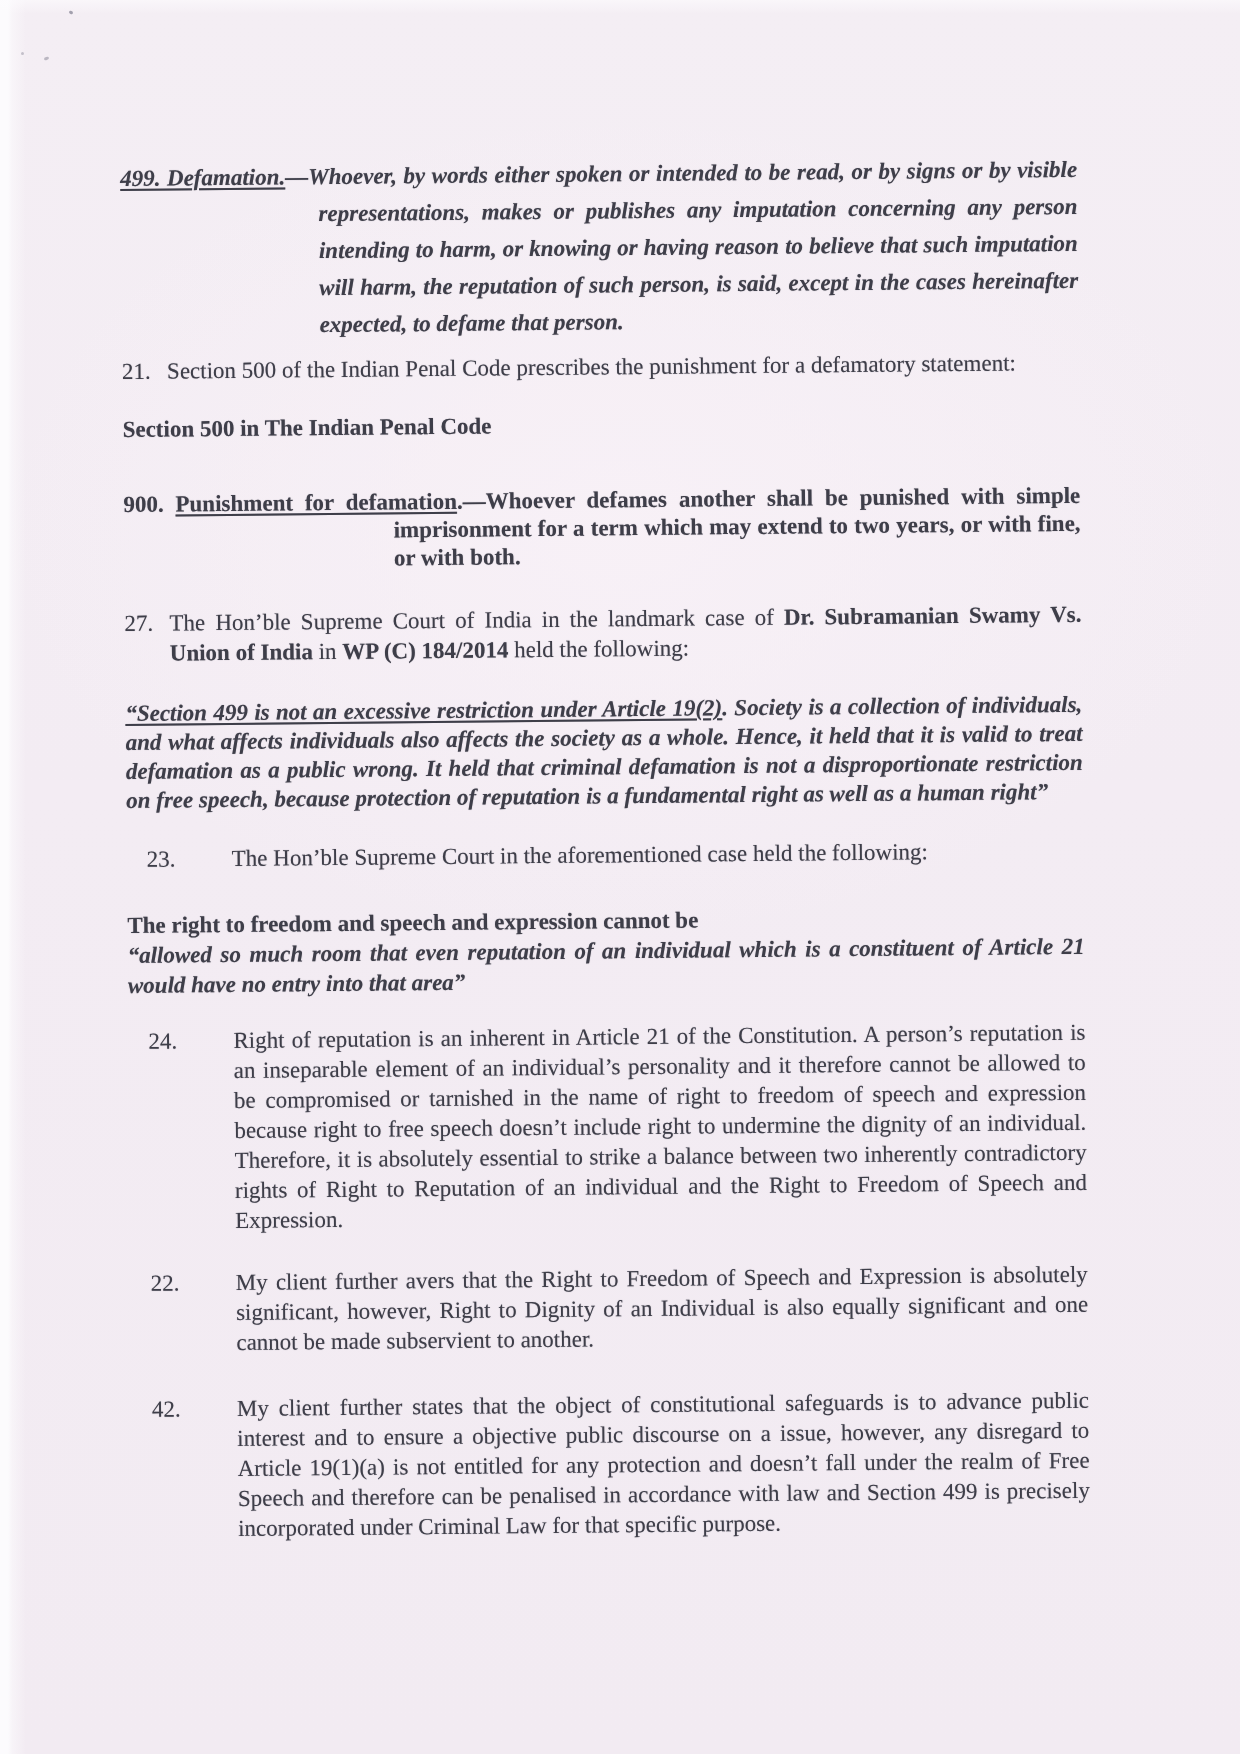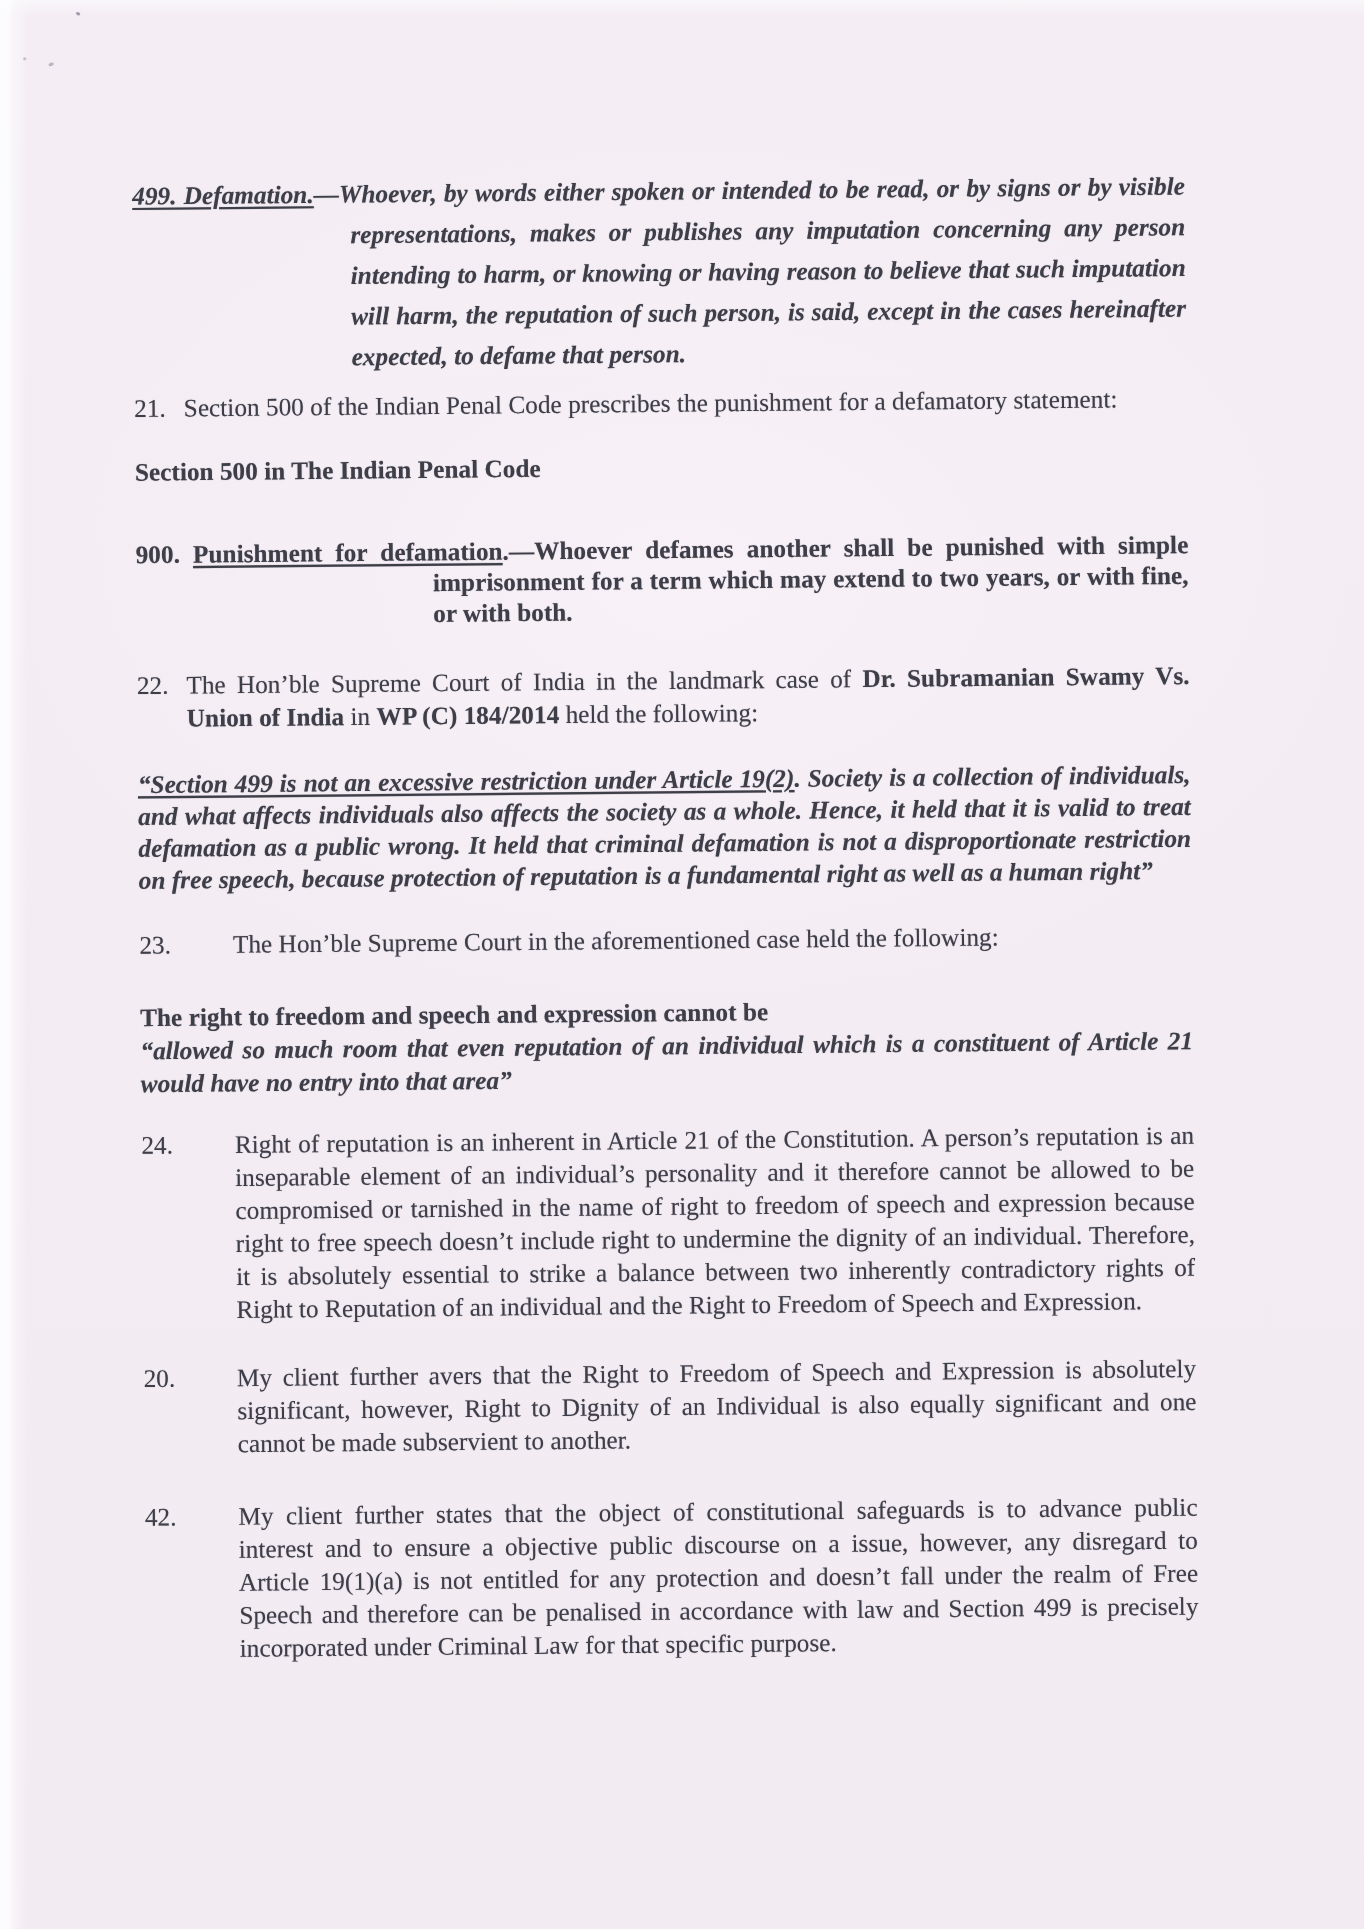--- a/index.html
+++ b/index.html
@@ -64,21 +64,21 @@
     font-style: italic;
     line-height: 37px;
     text-align: justify;
     padding-left: 198px;
     text-indent: -198px;
   }
 
   
   .item { display: flex; align-items: flex-start; }
   .item .num  { flex: 0 0 45px; }
-  .item.wide .num { flex: 0 0 85px; }
+  .item.wide .num { flex: 0 0 85px; margin-left: 20px; }
   .item .itext { flex: 1 1 auto; text-align: justify; }
   .item .itext.nojust { text-align: left; }
 
   .item21 { margin-top: 12px; }
 
   .h500 {
     margin-top: 28px;
     font-weight: 700;
     font-size: 23px;
   }
@@ -139,41 +139,41 @@
   <div class="item item21">
     <span class="num">21.</span>
     <div class="itext">Section 500 of the Indian Penal Code prescribes the punishment for a defamatory statement:</div>
   </div>
 
   <h3 class="h500">Section 500 in The Indian Penal Code</h3>
 
   <p class="p500"><span>900. </span><span class="u">Punishment for defamation</span><span>.—</span><span>Whoever defames another shall be punished with simple imprisonment for a term which may extend to two years, or with fine, or with both.</span></p>
 
   <div class="item item22">
-    <span class="num">22.</span>
+    <span class="num">27.</span>
     <div class="itext"><span>The Hon’ble Supreme Court of India in the landmark case of </span><span class="bold">Dr. Subramanian Swamy Vs. Union of India</span><span> in </span><span class="bold">WP (C) 184/2014</span><span> held the following:</span></div>
   </div>
 
   <p class="quote1"><span class="u">“Section 499 is not an excessive restriction under Article 19(2)</span><span>. Society is a collection of individuals, and what affects individuals also affects the society as a whole. Hence, it held that it is valid to treat defamation as a public wrong. It held that criminal defamation is not a disproportionate restriction on free speech, because protection of reputation is a fundamental right as well as a human right”</span></p>
 
   <div class="item wide item23">
     <span class="num">23.</span>
     <div class="itext nojust">The Hon’ble Supreme Court in the aforementioned case held the following:</div>
   </div>
 
   <h3 class="hfree">The right to freedom and speech and expression cannot be</h3>
   <p class="quote2">“allowed so much room that even reputation of an individual which is a constituent of Article 21 would have no entry into that area”</p>
 
   <div class="item wide item24">
     <span class="num">24.</span>
     <div class="itext">Right of reputation is an inherent in Article 21 of the Constitution. A person’s reputation is an inseparable element of an individual’s personality and it therefore cannot be allowed to be compromised or tarnished in the name of right to freedom of speech and expression because right to free speech doesn’t include right to undermine the dignity of an individual. Therefore, it is absolutely essential to strike a balance between two inherently contradictory rights of Right to Reputation of an individual and the Right to Freedom of Speech and Expression.</div>
   </div>
 
   <div class="item wide item25">
-    <span class="num">20.</span>
+    <span class="num">22.</span>
     <div class="itext">My client further avers that the Right to Freedom of Speech and Expression is absolutely significant, however, Right to Dignity of an Individual is also equally significant and one cannot be made subservient to another.</div>
   </div>
 
   <div class="item wide item26">
     <span class="num">42.</span>
     <div class="itext">My client further states that the object of constitutional safeguards is to advance public interest and to ensure a objective public discourse on a issue, however, any disregard to Article 19(1)(a) is not entitled for any protection and doesn’t fall under the realm of Free Speech and therefore can be penalised in accordance with law and Section 499 is precisely incorporated under Criminal Law for that specific purpose.</div>
   </div>
 
 </div>
 

